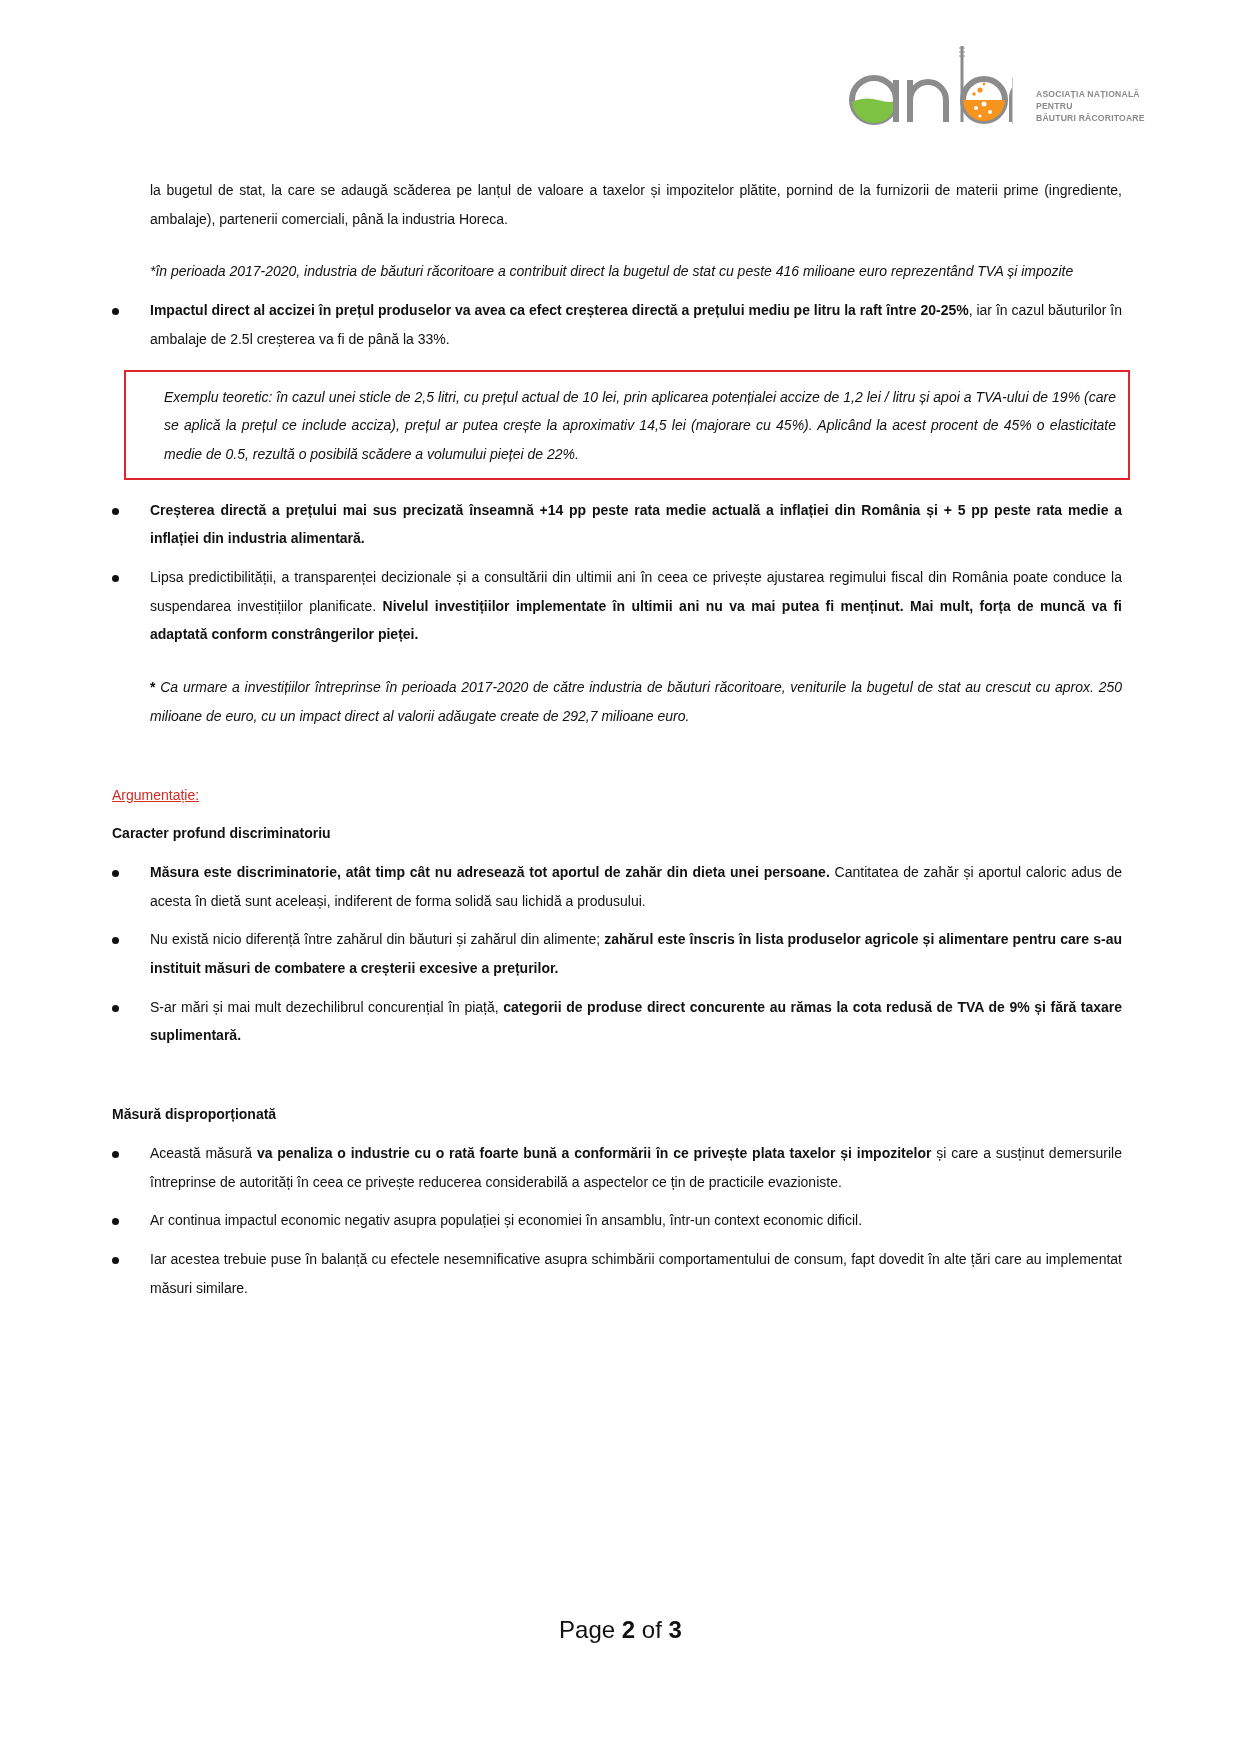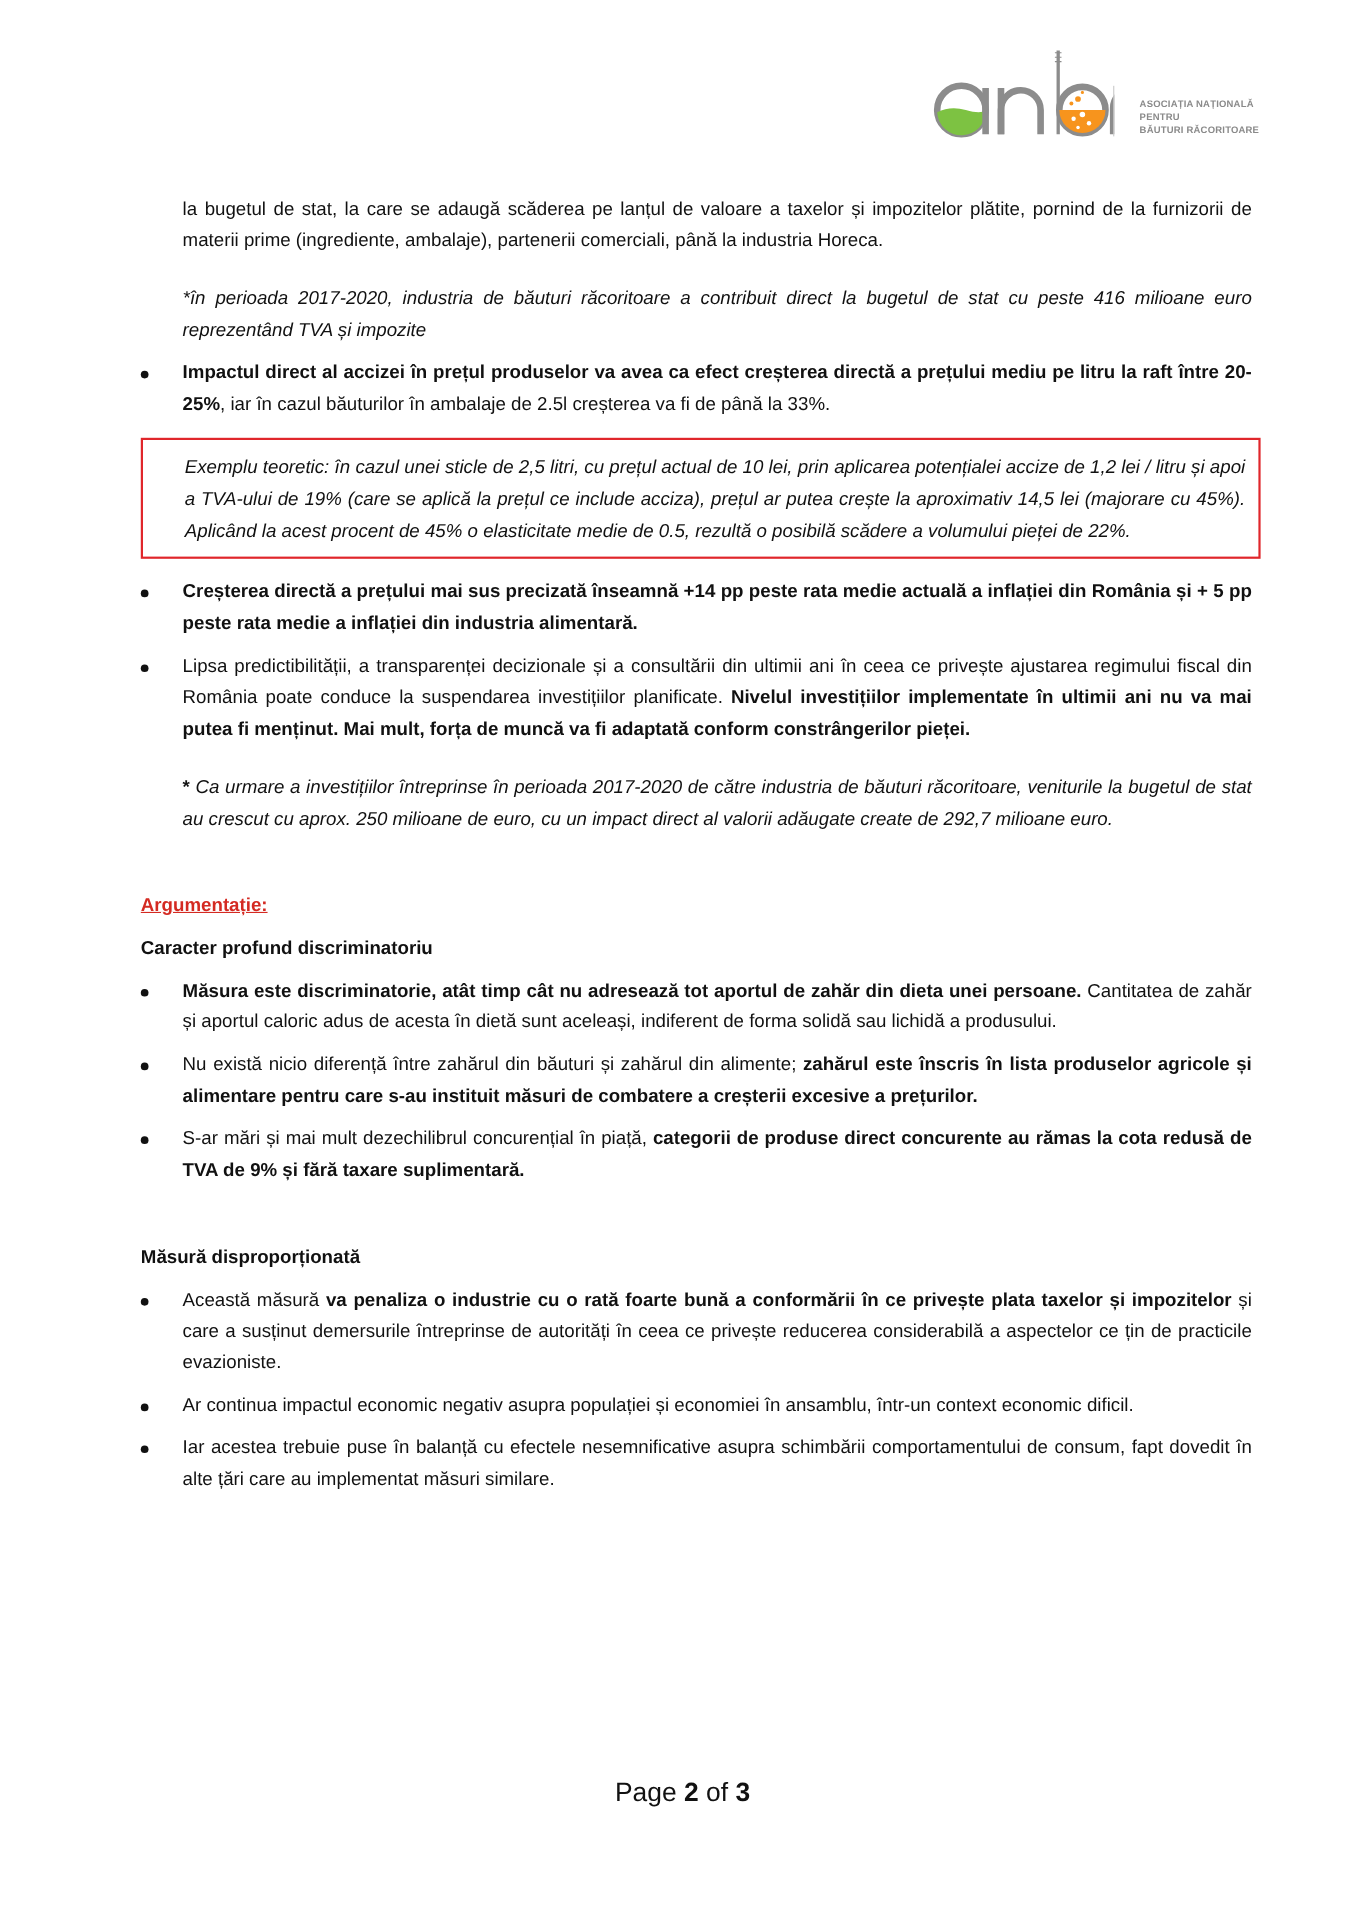--- a/index.html
+++ b/index.html
@@ -10,36 +10,36 @@
   .page { position: absolute; left: 0; top: 0; width: 1241px; height: 1755px; }
 
   
   .logo { position: absolute; left: 838px; top: 40px; width: 300px; height: 95px; }
   .logo svg { position: absolute; left: 0; top: 0; }
   .logo-divider { position: absolute; left: 1012px; top: 78px; width: 1px; height: 46px; background: #c9c9c9; }
   .logo-text { position: absolute; left: 1020px; top: 88px; font-size: 8.6px; line-height: 12px; font-weight: bold; color: #8a8a8a; letter-spacing: 0.2px; font-family: "Liberation Sans Narrow", "Liberation Sans", sans-serif; }
   .logo-text div { white-space: nowrap; }
 
   
-  .content { position: absolute; left: 128px; top: 176px; width: 1010px; font-size: 17px; line-height: 28.7px; }
+  .content { position: absolute; left: 112px; top: 176px; width: 1010px; font-size: 14px; line-height: 28.7px; }
   .p { text-align: justify; margin: 0; }
   .indent { padding-left: 38px; }
   .gap-s { height: 10px; }
   .gap-m { height: 16px; }
   .gap-l { height: 50px; }
   .it { font-style: italic; margin-top: 14px; }
   .b { font-weight: bold; }
   .bullet { position: relative; padding-left: 38px; text-align: justify; }
   .bullet .dot { position: absolute; left: 0; top: 12px; width: 7px; height: 7px; border-radius: 50%; background: #111; }
 
   .example-box {
-    border: 2px solid #e0262b; margin-left: 0; margin-right: -8px;
+    border: 2px solid #e0262b; margin-left: 12px; margin-right: -8px;
     padding: 11px 12px 9px 38px; font-style: italic;
   }
-  .section-title { color: #d42a22; font-weight: bold; text-decoration: underline; }
+  .section-title { color: #d42a22; font-weight: normal; text-decoration: underline; }
 
   .footer { position: absolute; left: 0; top: 1616px; width: 1241px; text-align: center; font-size: 24px; }
 </style>
 </head>
 <body>
 
 <div class="page">
 
   <div class="logo">
     <svg width="175" height="95" viewBox="0 0 175 95">

